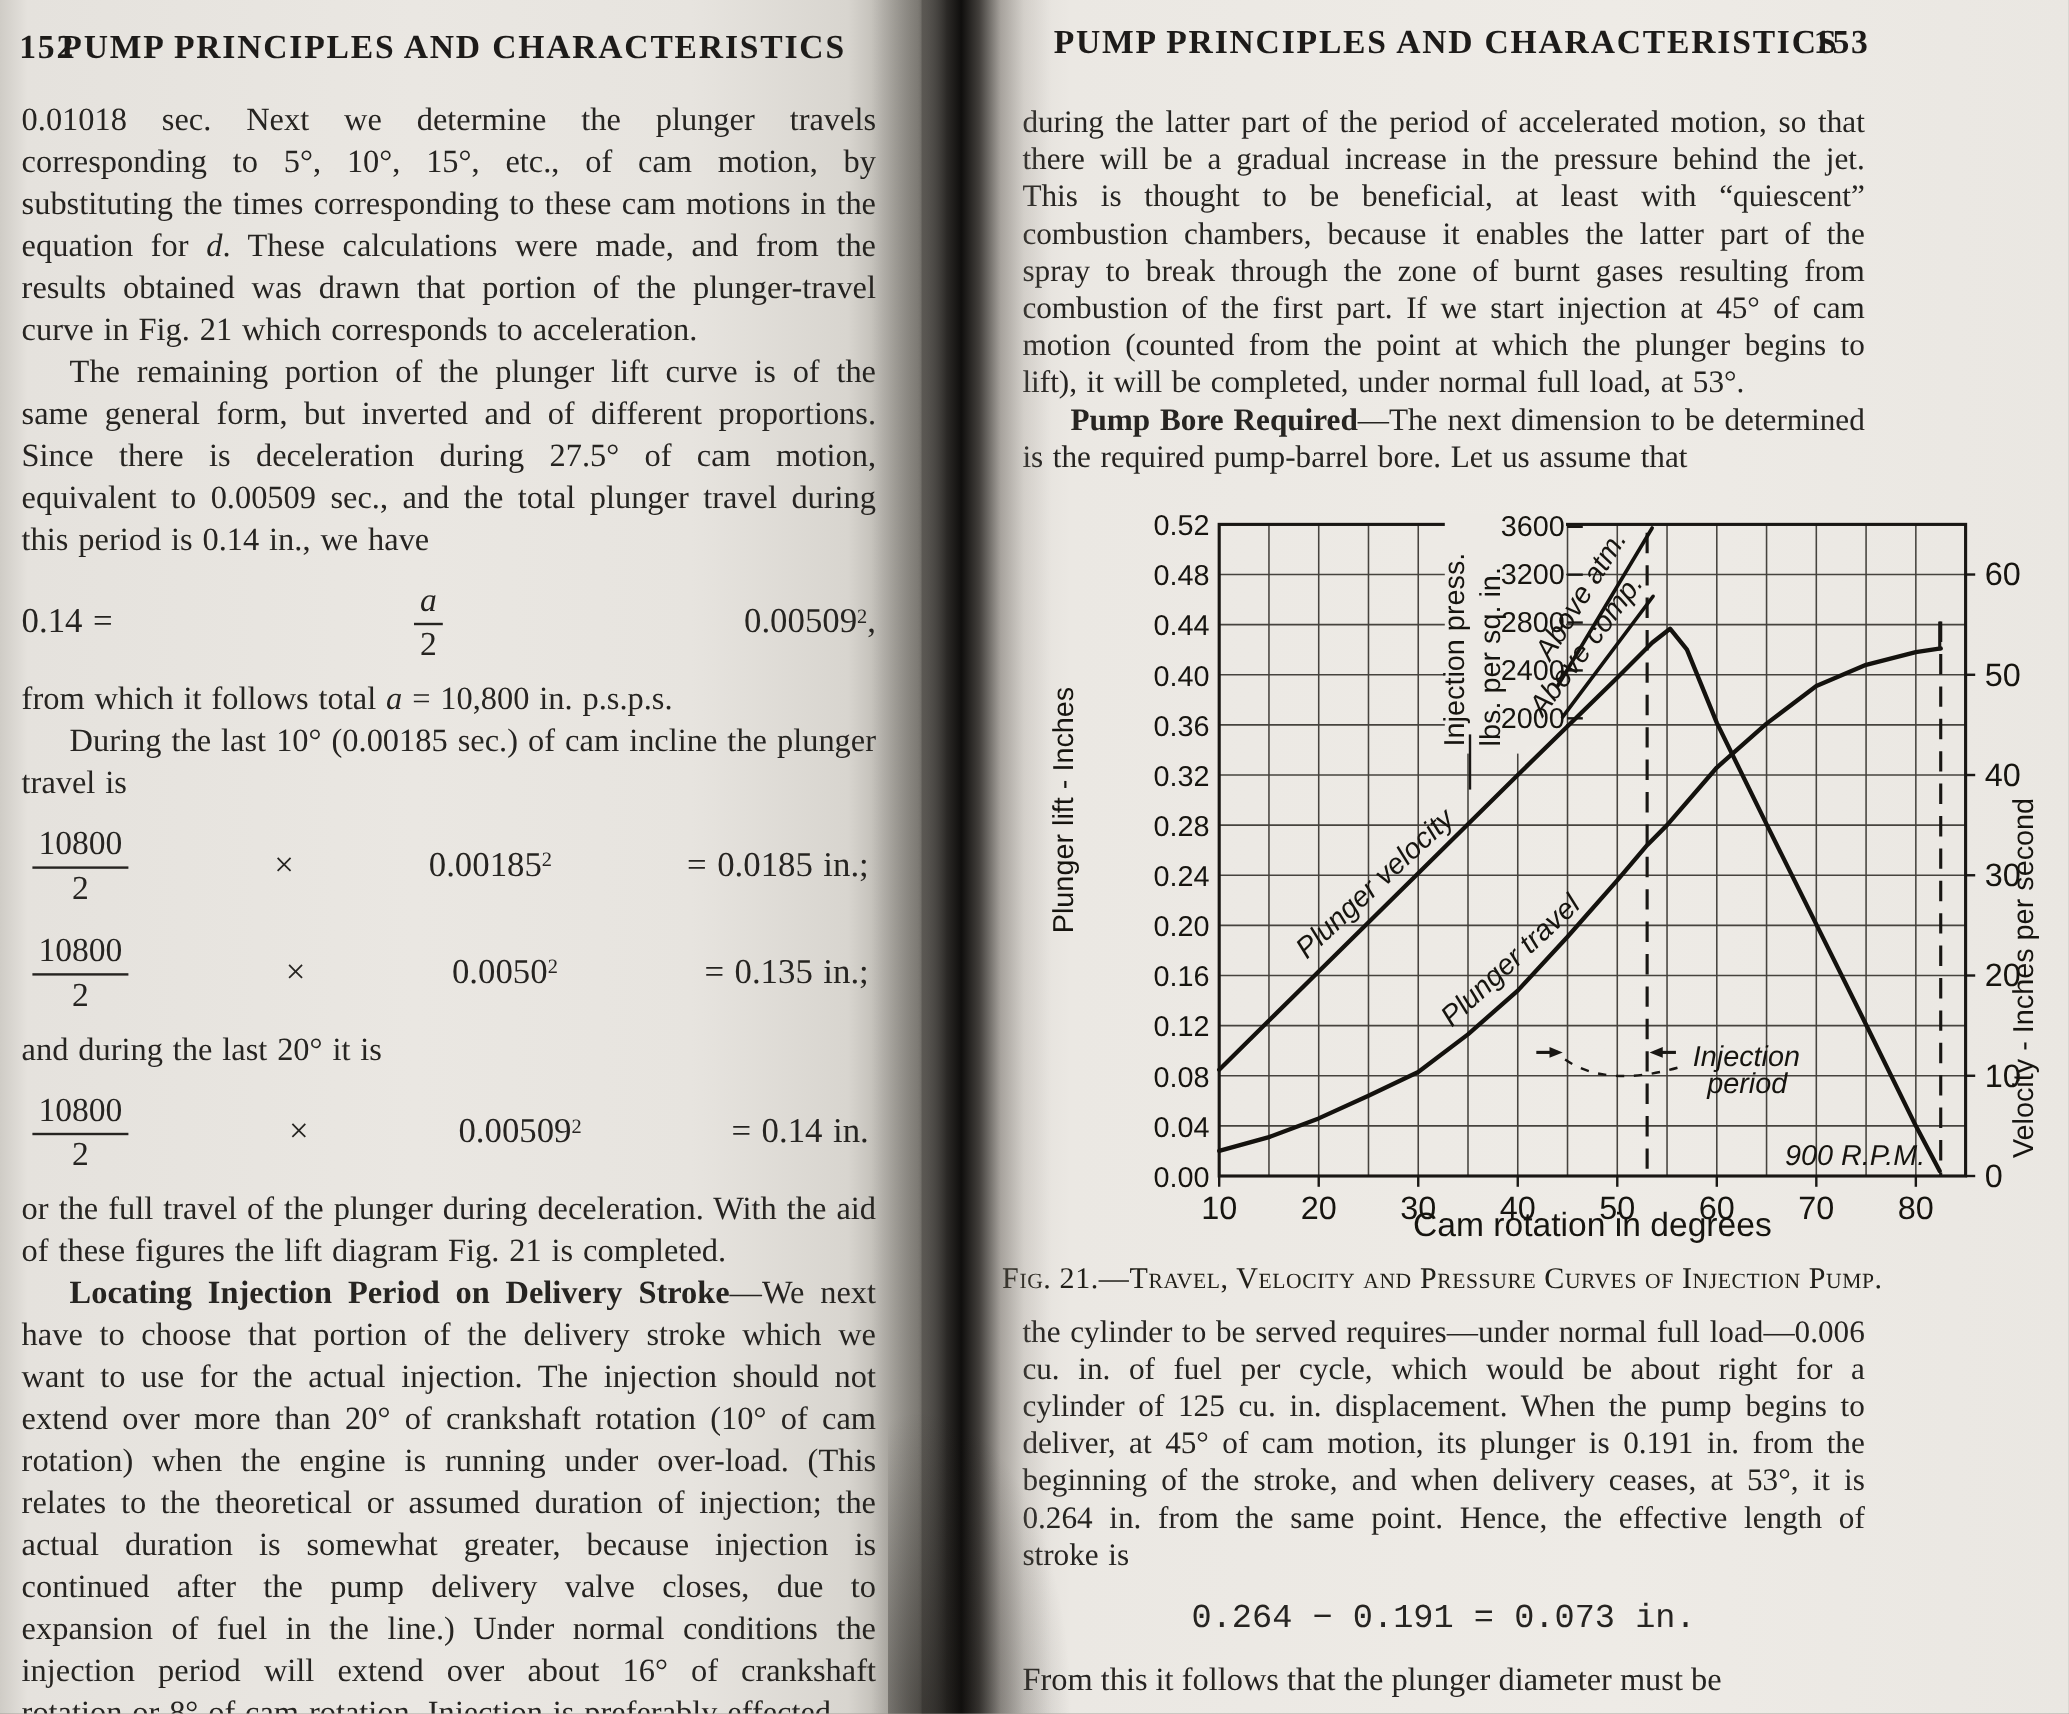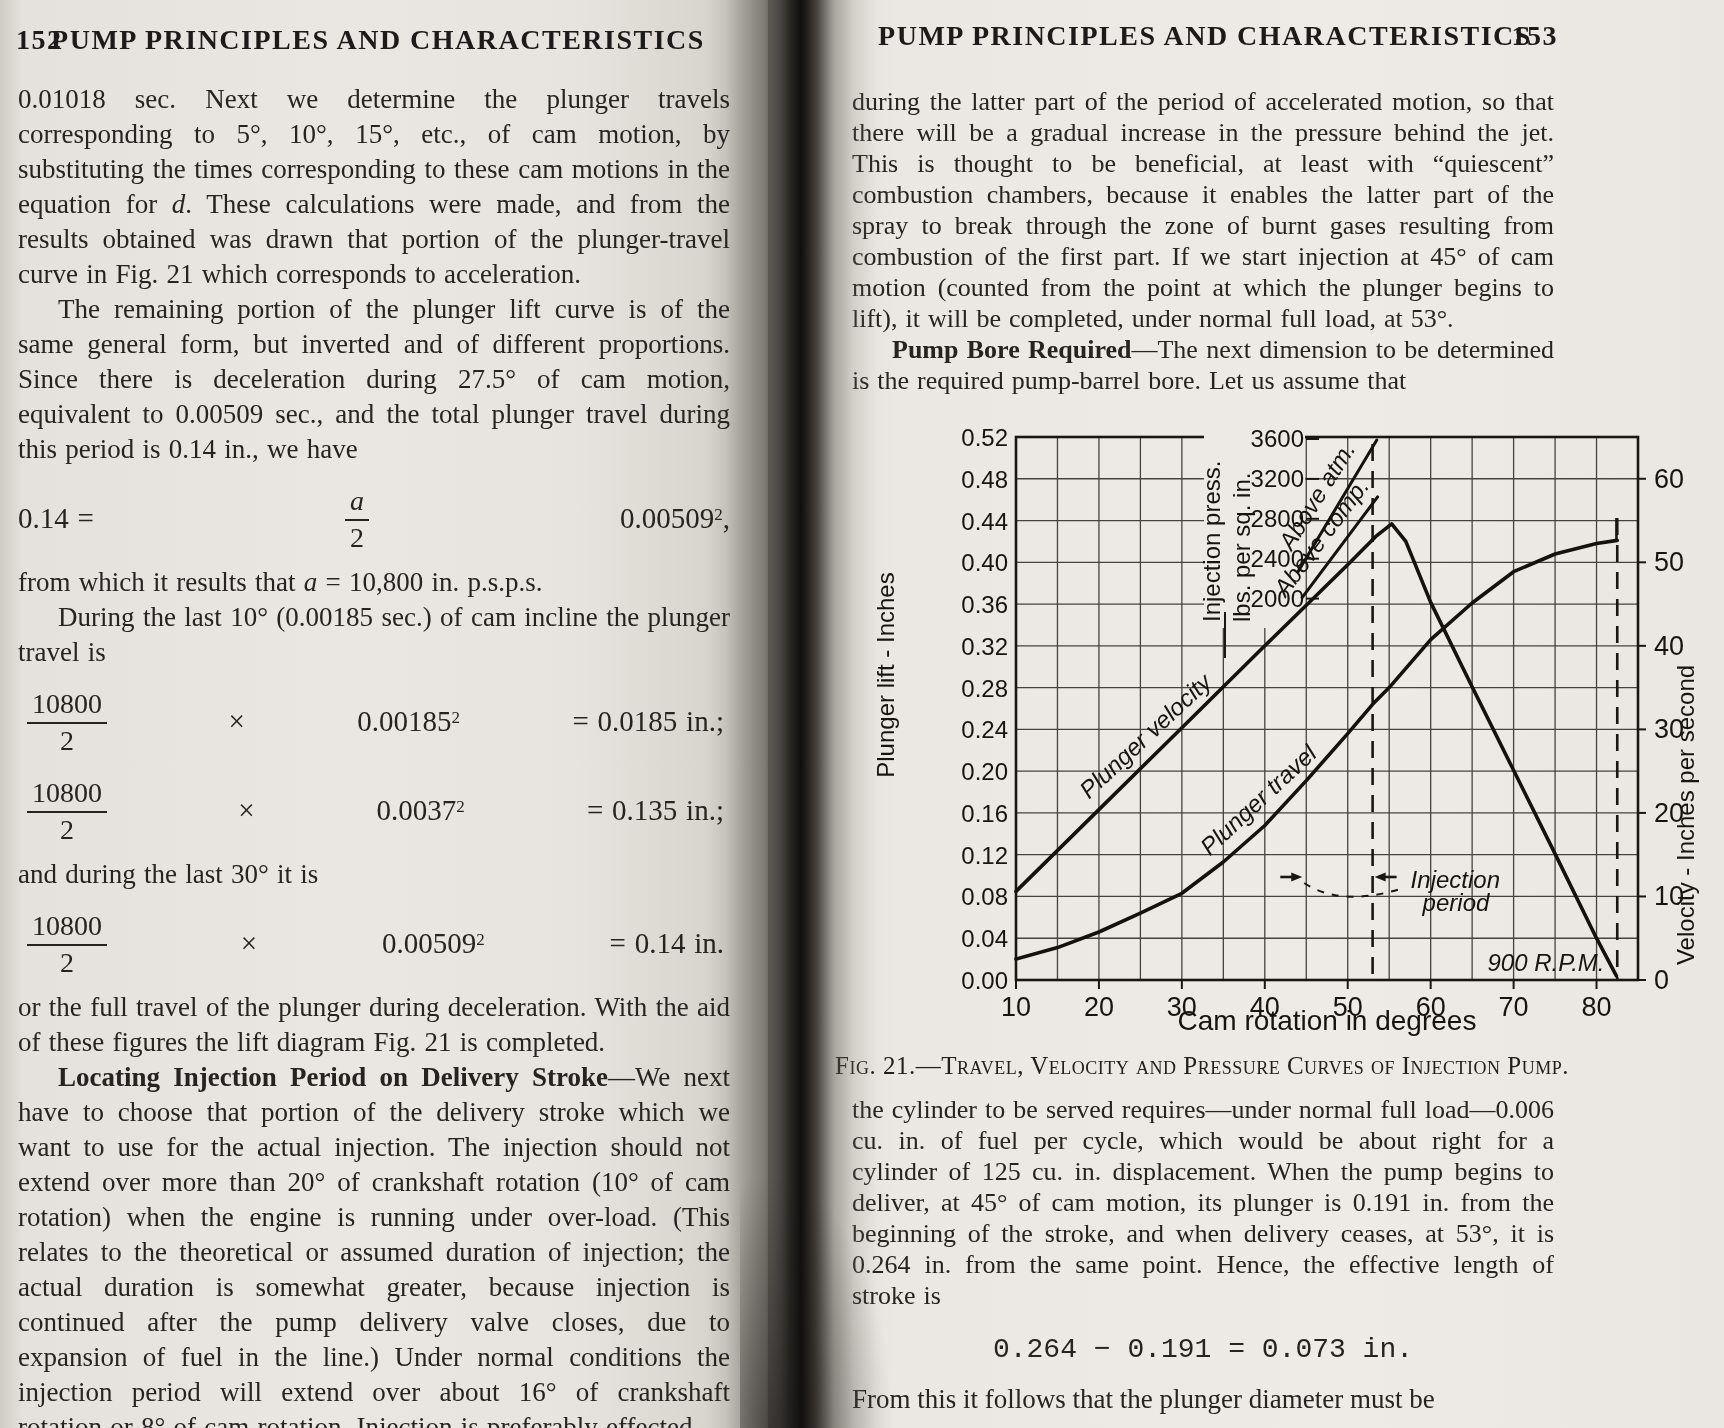--- a/index.html
+++ b/index.html
@@ -87,45 +87,45 @@
 
     <div class="equation">
       <span>0.14 =</span>
       <span class="frac">
           <span class="num eq-var">a</span>
           <span class="den">2</span>
         </span>
       <span><span>0.00509</span><sup>2</sup><span>,</span></span>
     </div>
 
-    <p><span>from which it results that </span><i class="eq-var">a</i><span> = 10,800 in. p.s.p.s.</span></p>
+    <p><span>from which it follows total </span><i class="eq-var">a</i><span> = 10,800 in. p.s.p.s.</span></p>
     <p class="ind"><span>During the last 10°  (0.00185 sec.)  of cam incline the plunger travel is</span></p>
 
     <div class="equation">
       <span class="frac">
           <span class="num">10800</span>
           <span class="den">2</span>
         </span>
       <span class="op">×</span>
       <span><span>0.00185</span><sup>2</sup></span>
       <span class="op">= 0.0185 in.;</span>
     </div>
 
 
     <div class="equation">
       <span class="frac">
           <span class="num">10800</span>
           <span class="den">2</span>
         </span>
       <span class="op">×</span>
-      <span><span>0.0037</span><sup>2</sup></span>
+      <span><span>0.0050</span><sup>2</sup></span>
       <span class="op">= 0.135 in.;</span>
     </div>
 
-    <p><span>and during the last 30° it is</span></p>
+    <p><span>and during the last 20° it is</span></p>
 
     <div class="equation">
       <span class="frac">
           <span class="num">10800</span>
           <span class="den">2</span>
         </span>
       <span class="op">×</span>
       <span><span>0.00509</span><sup>2</sup></span>
       <span class="op">= 0.14 in.</span>
     </div>

